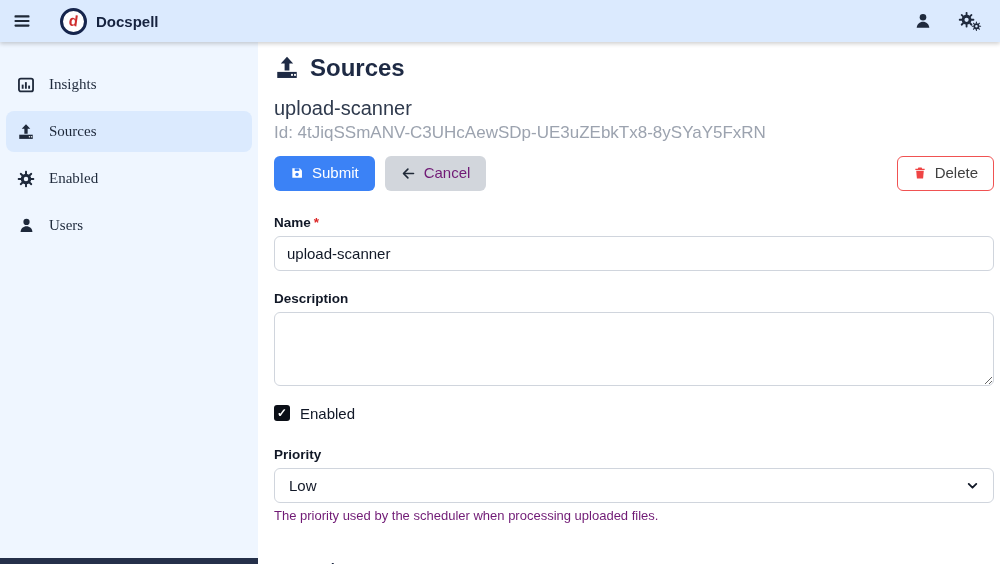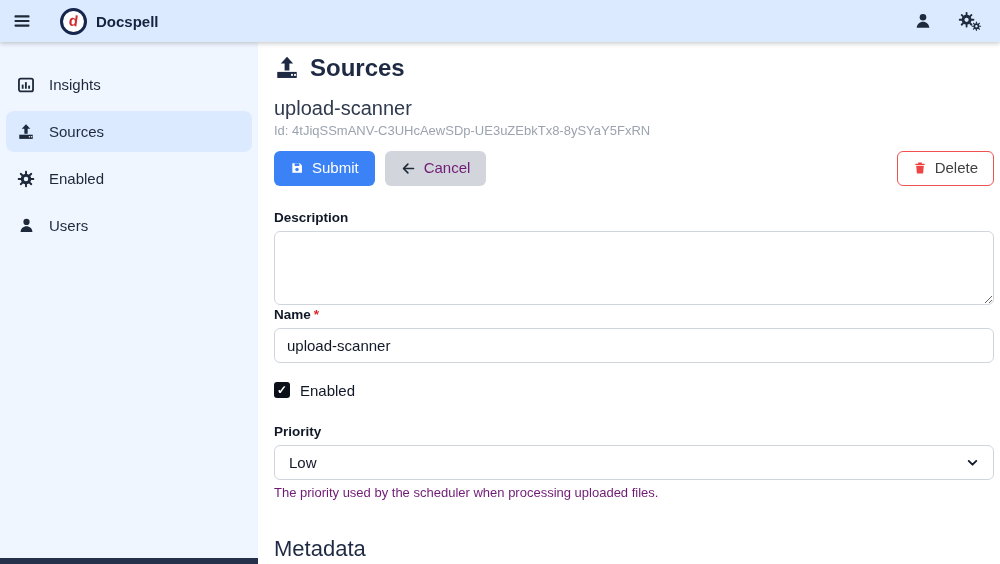--- a/index.html
+++ b/index.html
@@ -39,35 +39,35 @@
     display: flex; flex-direction: column; position: relative;
   }
   .sidebar-title {
     font-size: 26px; font-weight: bold; color: #1b2a4a;
     padding: 11px 14px 0 14px; letter-spacing: .2px;
   }
   .sidebar-nav { margin-top: 22px; padding: 0 6px; }
   .nav-item {
     display: flex; align-items: center;
     height: 41px; padding: 0 10px; margin-bottom: 6px;
-    border-radius: 8px; color: #1e293b; font-size: 15px; cursor: pointer;
+    border-radius: 8px; color: #1e293b; font-size: 15px; cursor: pointer; font-family: Liberation Serif, serif;
   }
   .nav-item.active { background: #dbeafe; }
   .nav-item .nav-ic { width: 20px; display:flex; justify-content:center; margin-right: 13px; color:#1e293b; }
   .sidebar-footer-strip {
     position: absolute; bottom: 0; left: 0; right: 0; height: 6px;
     background: #25304a;
   }
 
   
   .main { flex: 1; background: #fff; padding: 12px 6px 0 16px; overflow: hidden; }
   .page-heading { display:flex; align-items:center; gap: 10px; color:#1e2a44; }
   .page-heading .title { font-size: 24px; font-weight: bold; }
   .source-name { margin-top: 15px; font-size: 20px; color: #2f3a4d; font-weight: 400; }
-  .source-id { margin-top: 3px; font-size: 13px; color: #9ca3af; }
+  .source-id { margin-top: 3px; font-size: 17px; color: #9ca3af; }
 
   .toolbar { margin-top: 13px; display: flex; align-items: center; gap: 10px; }
   .btn {
     display: inline-flex; align-items: center; gap: 8px;
     font-size: 15px; border-radius: 6px; padding: 8px 15px;
     cursor: pointer; border: 1px solid transparent; line-height: 1.1;
   }
   .btn-submit { background: #3b82f6; color: #fff; text-align: right; }
   .btn-cancel { background: #d2d6dc; color: #701a75; }
   .btn-delete { background: #fff; color: #404040; border-color: #f05252; margin-left: auto; margin-right: 0; }
@@ -252,30 +252,30 @@
           <svg width="14" height="14" viewBox="0 0 24 24" fill="#ef4444">
             <path d="M9.2 2.5h5.6l1 2h4.2v2.3H4V4.5h4.2z"></path>
             <path d="M5.5 8.3h13L17.3 21.5H6.7z"></path>
           </svg>
         </span>
         <span>Delete</span>
       </button>
     </div>
 
     <div class="form">
-      <div class="field">
-        <label class="field-label">Description</label>
-        <textarea class="textarea" style=""></textarea>
-      </div>
-
       <div class="field first">
         <label class="field-label">
           <span>Name</span><span class="req">*</span>
         </label>
         <input class="text-input" type="text" value="upload-scanner" style="">
+      </div>
+
+      <div class="field">
+        <label class="field-label">Description</label>
+        <textarea class="textarea" style=""></textarea>
       </div>
 
       <label class="checkbox-row">
         <span class="checkbox-box">✓</span>
         <span class="checkbox-label">Enabled</span>
       </label>
 
       <div class="field" style="margin-top:23px">
         <label class="field-label">Priority</label>
         <div class="select">

